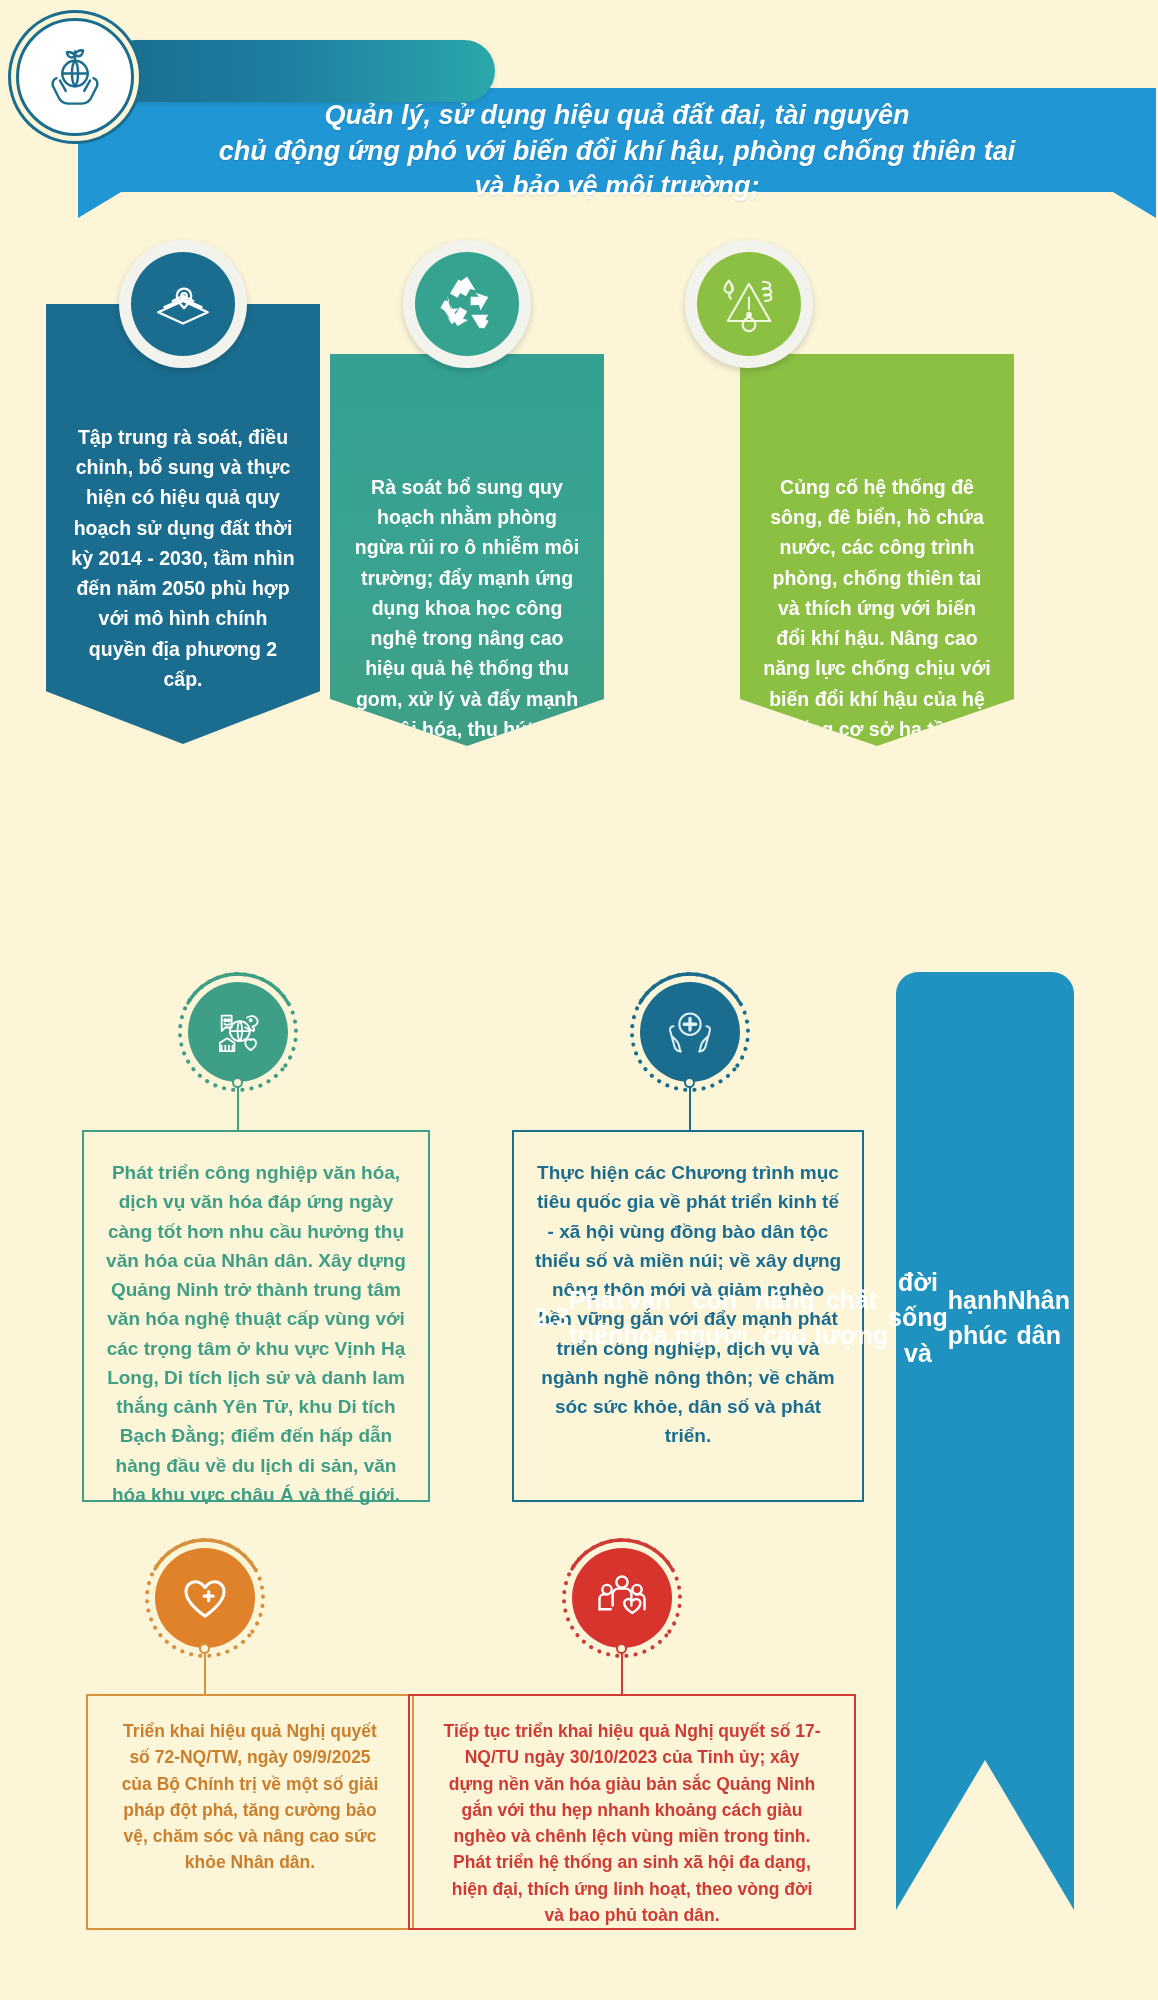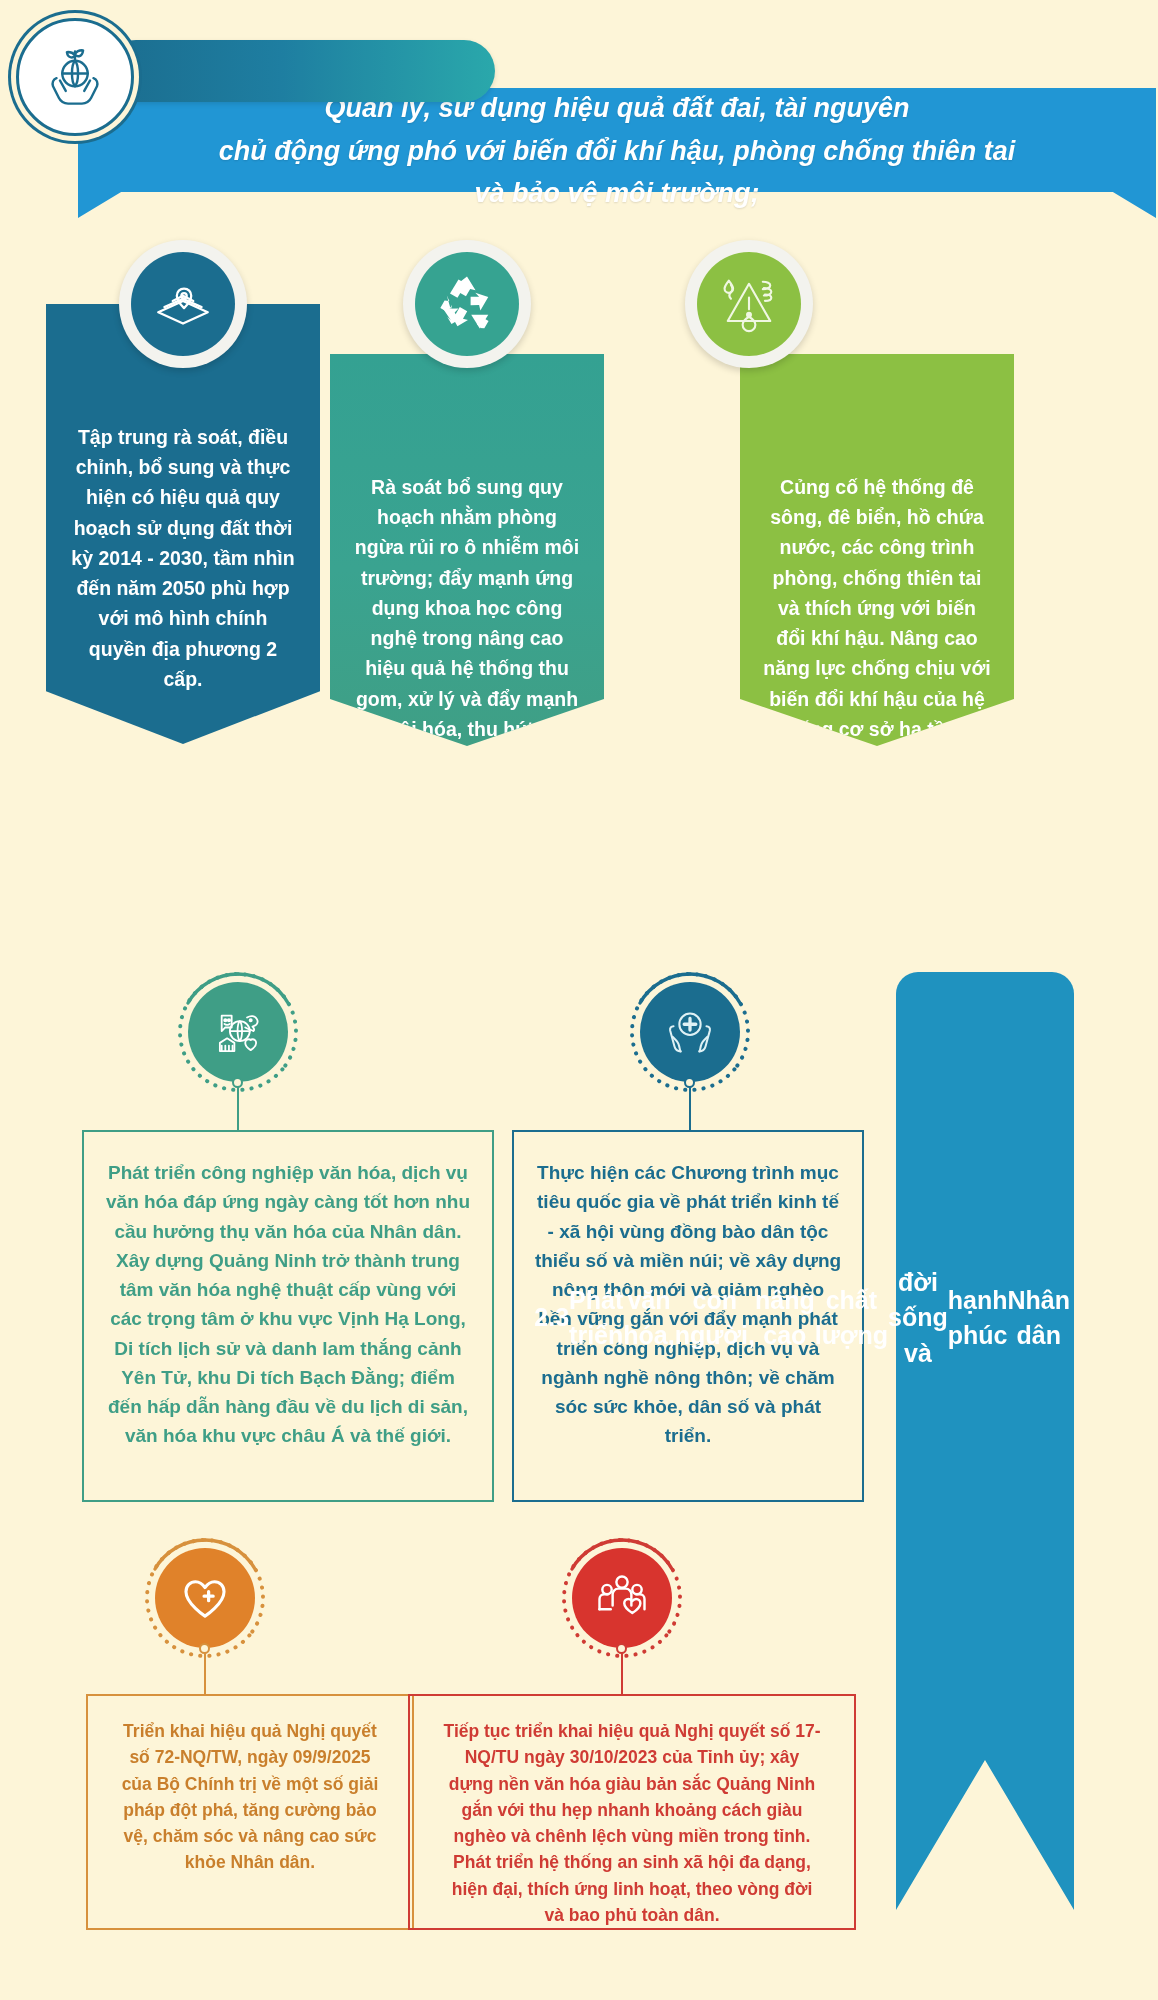--- a/index.html
+++ b/index.html
@@ -31,21 +31,21 @@
   .hdr-banner {
     position: absolute; left: 78px; top: 88px;
     width: 1078px; height: 130px;
     background: #2196d4;
     clip-path: polygon(0 0, 100% 0, 100% 100%, 96% 80%, 4% 80%, 0 100%);
   }
   .hdr-banner-text {
     position: absolute; left: 78px; top: 96px;
     width: 1078px; height: 110px;
     display: flex; flex-direction: column; align-items: center; justify-content: center;
-    gap: 8px;
+    gap: 1px;
   }
   .hdr-banner-text span {
     color: #ffffff; font-size: 27px; font-weight: bold; font-style: italic;
     line-height: 1.28; text-align: center;
     text-shadow: 0 1px 2px rgba(0,0,0,.12);
   }
   .logo-badge {
     position: absolute; left: 16px; top: 18px;
     width: 118px; height: 118px;
     border-radius: 50%;
@@ -243,21 +243,21 @@
         <circle cx="46" cy="19" r="1.2" fill="#ffffff"></circle>
         <path d="M12 53h16V44l-8-5-8 5z"></path>
         <path d="M14 53v-6M18 53v-6M22 53v-6M26 53v-6"></path>
         <path d="M44 40c-2 0-4 1.6-4 4 0 4 6 8 6 8s6-4 6-8c0-2.4-2-4-4-4-1 0-1.6.5-2 1-.4-.5-1-1-2-1z"></path>
       </svg>
     </span>
   </div>
   <div class="connector" style="left:237px; top:1082px; height:48px; background:#3f9e86;"></div>
   <div class="conn-dot" style="left:232px; top:1077px; color:#3f9e86;"></div>
 
-  <div class="note-box" style="left:82px; top:1130px; width:412px; height:372px; border-color:#3f9e86;">
+  <div class="note-box" style="left:82px; top:1130px; width:348px; height:372px; border-color:#3f9e86;">
     <p style="color:#3f9e86">Phát triển công nghiệp văn hóa, dịch vụ văn hóa đáp ứng ngày càng tốt hơn nhu cầu hưởng thụ văn hóa của Nhân dân. Xây dựng Quảng Ninh trở thành trung tâm văn hóa nghệ thuật cấp vùng với các trọng tâm ở khu vực Vịnh Hạ Long, Di tích lịch sử và danh lam thắng cảnh Yên Tử, khu Di tích Bạch Đằng; điểm đến hấp dẫn hàng đầu về du lịch di sản, văn hóa khu vực châu Á và thế giới.</p>
   </div>
 
   <div class="circ-icon" style="left:640px; top:982px; background:#1b6d8f; color:#1b6d8f;">
     <svg class="ring-dots" viewBox="0 0 126 126" fill="none">
       <circle cx="63" cy="63" r="58" stroke="#1b6d8f" stroke-width="4" stroke-linecap="round" stroke-dasharray="0.2 9" transform="rotate(40 63 63)"></circle>
       <path d="M63 5a58 58 0 0150 29" stroke="#1b6d8f" stroke-width="3.4" fill="none" stroke-linecap="round"></path>
       <path d="M63 5a58 58 0 00-50 29" stroke="#1b6d8f" stroke-width="3.4" fill="none" stroke-linecap="round"></path>
     </svg>
     <span>

